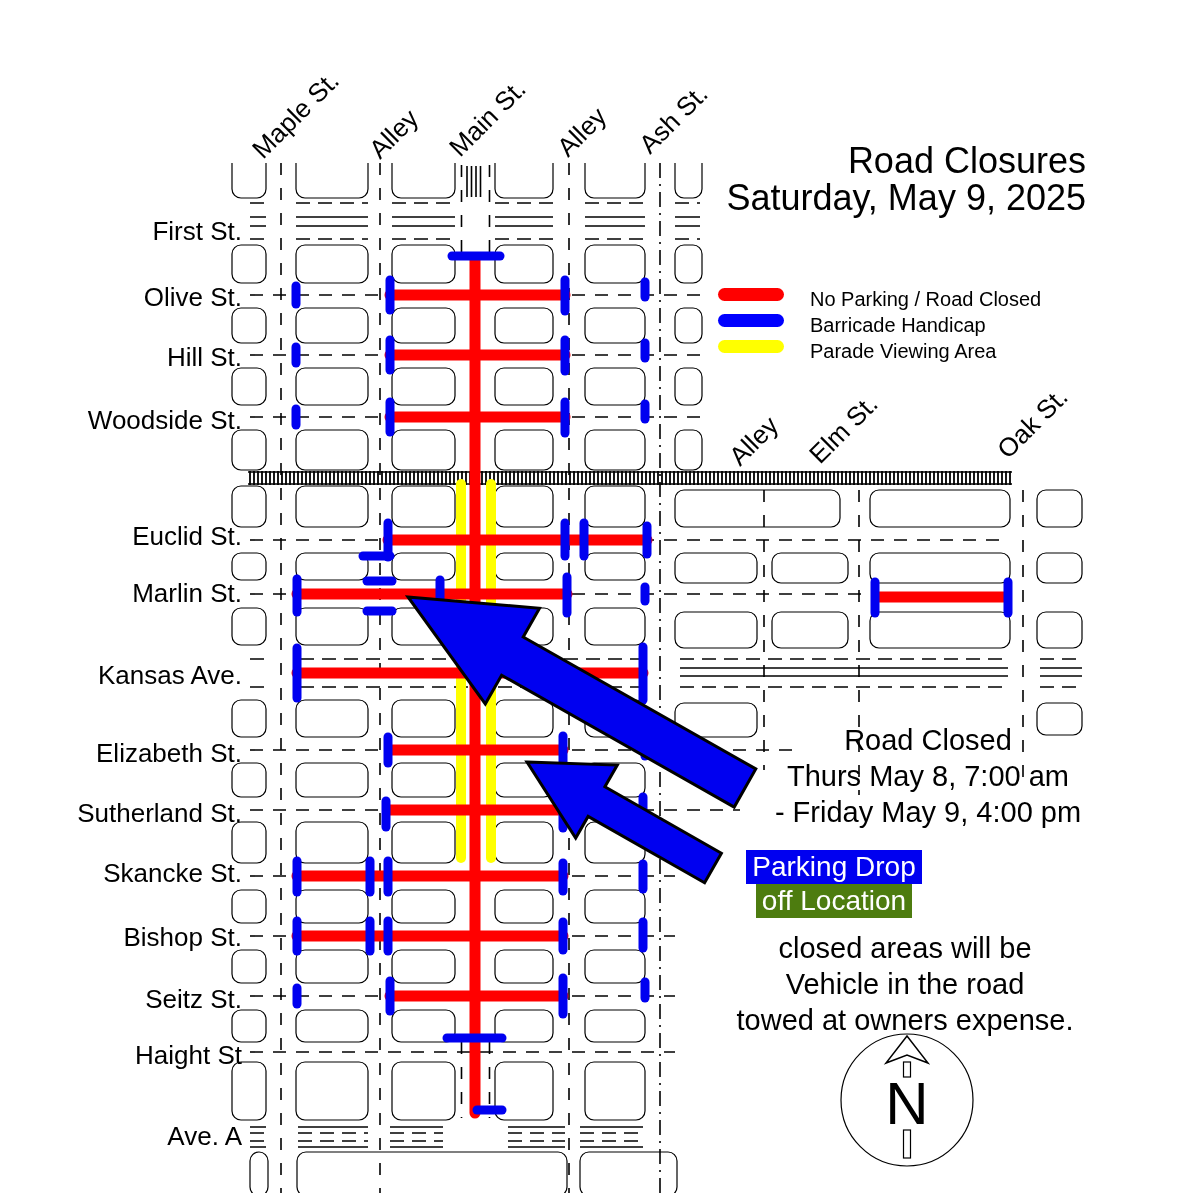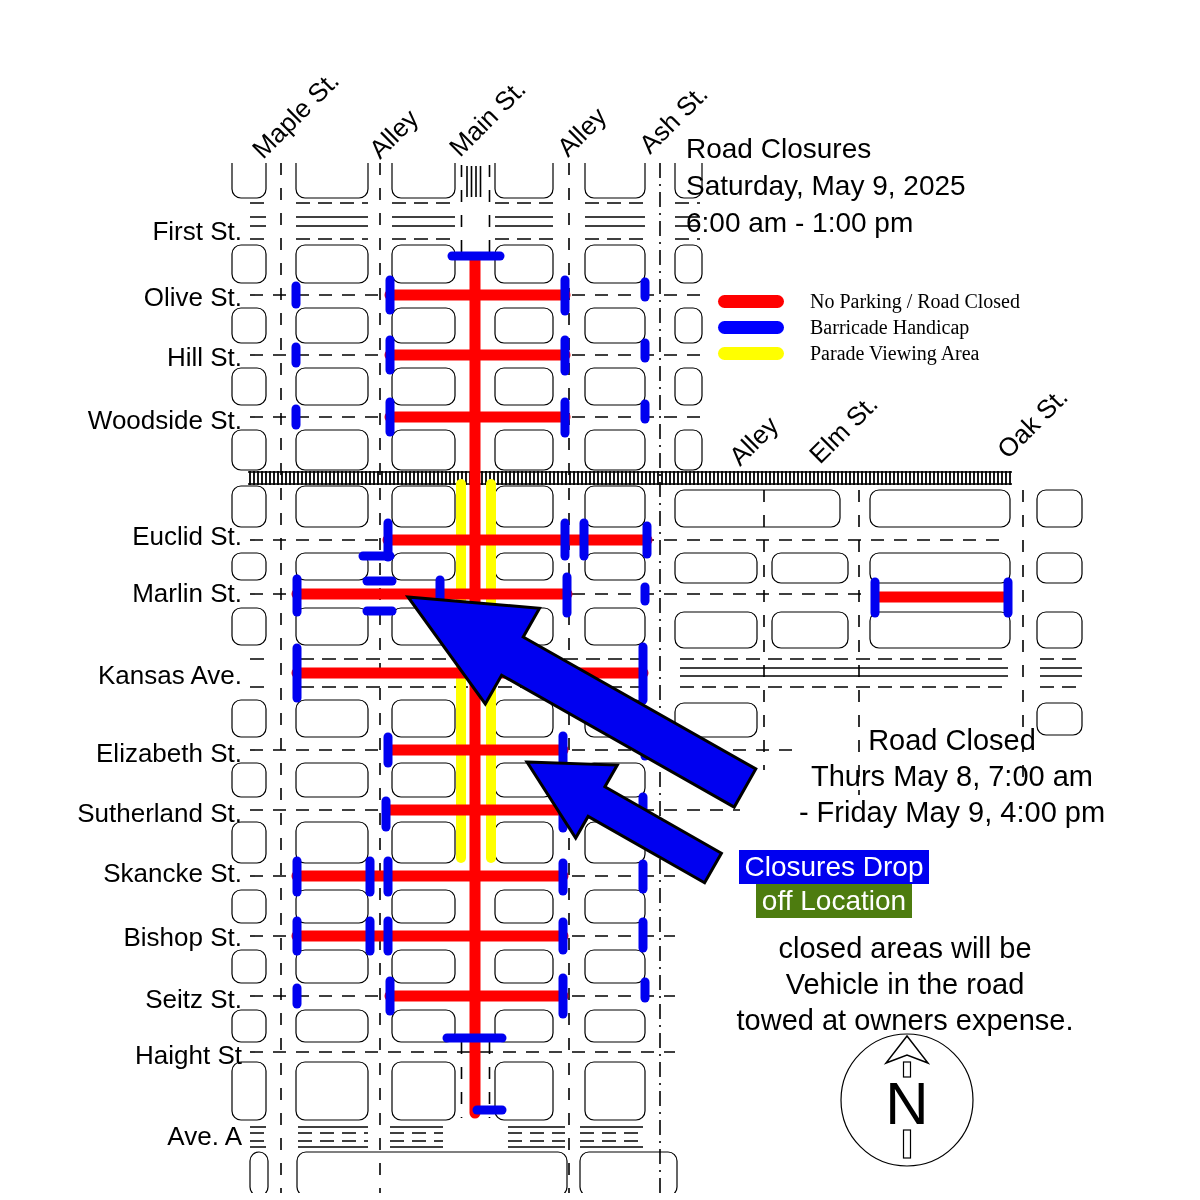--- a/index.html
+++ b/index.html
@@ -1,26 +1,26 @@
 <!DOCTYPE html>
 <html><head>
 <meta charset="utf-8">
 <style>
   html,body{margin:0;padding:0;background:#fff;}
   .canvas{position:relative;width:1200px;height:1200px;background:#fff;overflow:hidden;
           font-family:"Liberation Sans",sans-serif;color:#000;}
   #map-svg{position:absolute;left:0;top:0;}
   .overlay{position:absolute;z-index:5;}
-  .title-block{left:686px;top:130px;width:400px;text-align:left;
-               font-size:28px;line-height:37px;}
+  .title-block{left:686px;top:142px;width:400px;text-align:right;
+               font-size:36px;line-height:37px;}
   .legend{left:718px;top:288px;}
-  .legend-row{display:flex;align-items:center;height:26px;font-family:Liberation Serif, serif;}
+  .legend-row{display:flex;align-items:flex-start;height:26px;}
   .legend-swatch{width:66px;height:13px;border-radius:7px;margin-right:26px;flex:0 0 auto;}
   .legend-label{font-size:20px;white-space:nowrap;}
-  .note-closed{left:752px;top:722px;width:400px;text-align:center;
+  .note-closed{left:728px;top:722px;width:400px;text-align:center;
                font-size:29px;line-height:36px;}
   .handicap{left:700px;top:850px;width:268px;text-align:center;font-size:28px;line-height:34px;}
   .handicap span{color:#fff;padding:0 6px;display:inline-block;}
   .note-tow{left:705px;top:930px;width:400px;text-align:center;
             font-size:29px;line-height:36px;}
 </style>
 </head>
 <body>
 
 <div class="canvas">
@@ -325,21 +325,20 @@
         <text transform="translate(650,155) rotate(-45)" font-size="26" fill="#000">Ash St.</text>
         <text transform="translate(740,467) rotate(-45)" font-size="26" fill="#000">Alley</text>
         <text transform="translate(820,465) rotate(-45)" font-size="26" fill="#000">Elm St.</text>
         <text transform="translate(1008,460) rotate(-45)" font-size="26" fill="#000">Oak St.</text>
       </g>
   </svg>
 
   <div class="overlay title-block">
     <div>Road Closures</div>
     <div>Saturday, May 9, 2025</div>
-    <div>6:00 am - 1:00 pm</div>
   </div>
 
   <div class="overlay legend">
     <div class="legend-row">
       <div class="legend-swatch" style="background: rgb(255, 0, 0);"></div>
       <div class="legend-label">No Parking / Road Closed</div>
     </div>
     <div class="legend-row">
       <div class="legend-swatch" style="background: rgb(0, 0, 255);"></div>
       <div class="legend-label">Barricade Handicap</div>
@@ -350,21 +349,21 @@
     </div>
   </div>
 
   <div class="overlay note-closed">
     <div>Road Closed</div>
     <div>Thurs May 8, 7:00 am</div>
     <div>- Friday May 9, 4:00 pm</div>
   </div>
 
   <div class="overlay handicap">
-    <div><span id="hc1" style="background: rgb(0, 0, 240);">Closures Drop</span></div>
+    <div><span id="hc1" style="background: rgb(0, 0, 240);">Parking Drop</span></div>
     <div><span id="hc2" style="background: #4d7c0f;">off Location</span></div>
   </div>
 
   <div class="overlay note-tow">
     <div>closed areas will be</div>
     <div>Vehicle in the road</div>
     <div>towed at owners expense.</div>
   </div>
 
 </div>

